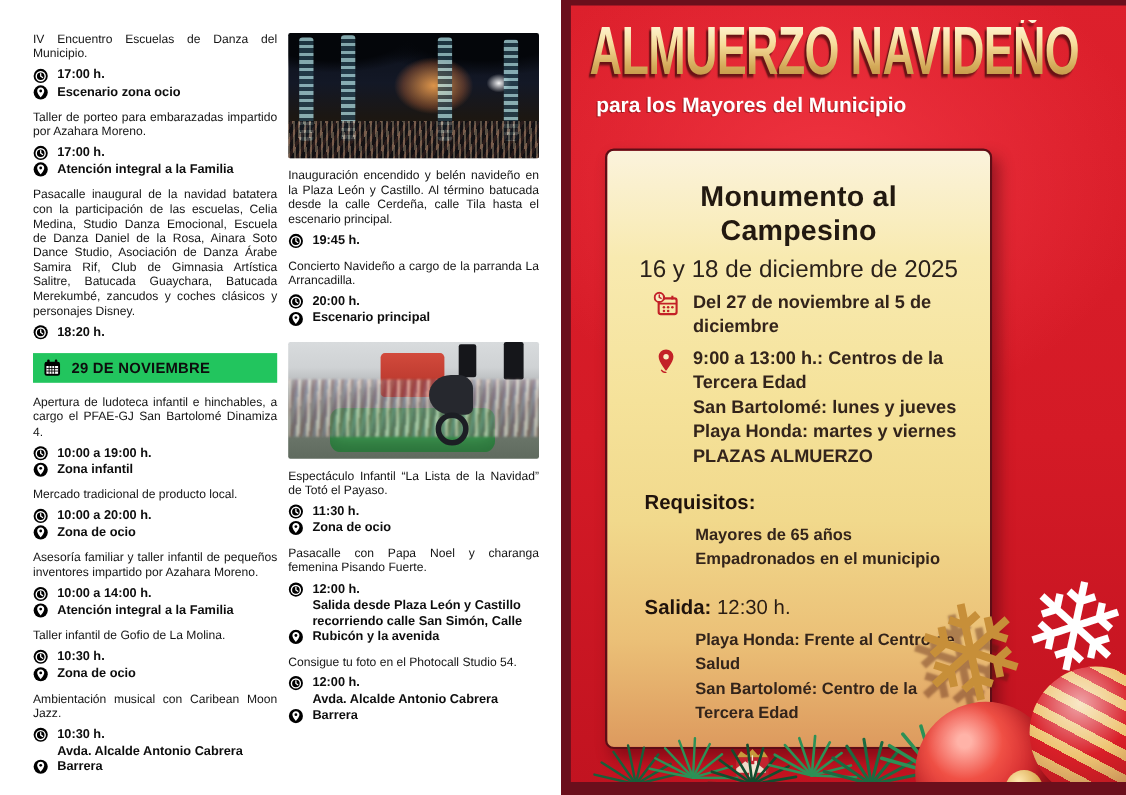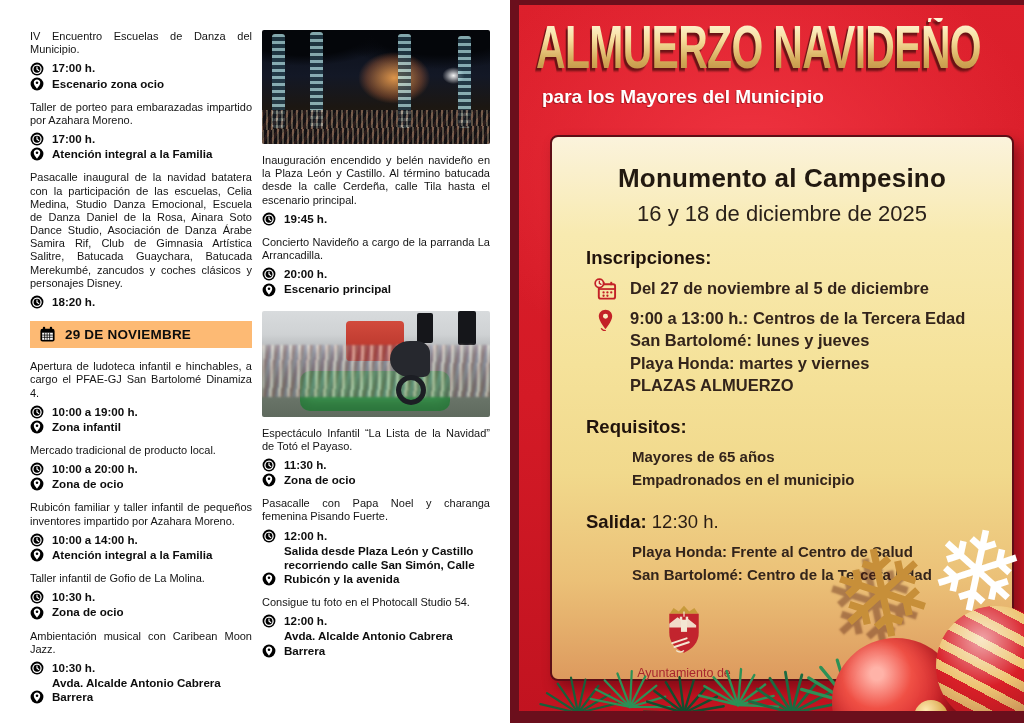--- a/index.html
+++ b/index.html
@@ -9,21 +9,21 @@
   
   .leftpage{position:absolute;left:0;top:0;width:510px;height:723px;background:#fff;}
   .col{position:absolute;top:30px;}
   .col1{left:30px;width:222px;}
   .col2{left:262px;width:228px;}
   .event{margin-bottom:10px;}
   .desc{margin:0 0 5px;font-size:11px;line-height:1.2;text-align:justify;color:#141414;}
   .meta{display:flex;gap:8px;align-items:flex-end;margin:1px 0;}
   .icn{width:14px;height:14px;flex:0 0 14px;margin-top:0px;}
   .metatext{font-weight:bold;font-size:11.6px;line-height:1.22;color:#0d0d0d;}
-  .banner{background:#fdba74;height:27px;display:flex;align-items:center;gap:9px;padding:0 9px;margin:12px 0 12px;}
+  .banner{background:#22c55e;height:27px;display:flex;align-items:center;gap:9px;padding:0 9px;margin:12px 0 12px;}
   .banner .icn{width:17px;height:17px;flex:0 0 17px;}
   .banner-label{font-weight:bold;font-size:13.5px;letter-spacing:.2px;color:#0d0d0d;}
 
   
   .photo{position:relative;width:228px;border-radius:2px;overflow:hidden;margin:0 0 10px;}
   .photo1{height:114px;background:
     radial-gradient(ellipse 50px 36px at 58% 42%, rgba(255,170,80,.85), rgba(230,120,60,.30) 55%, rgba(0,0,0,0) 72%),
     radial-gradient(ellipse 16px 12px at 84% 40%, rgba(255,255,255,.95), rgba(255,255,255,0) 70%),
     radial-gradient(ellipse 120px 46px at 18% 0%, #04060a 55%, rgba(4,6,10,0) 78%),
     radial-gradient(ellipse 140px 50px at 78% 0%, #04060a 50%, rgba(4,6,10,0) 78%),
@@ -54,21 +54,21 @@
   .frame{position:absolute;inset:0;border:solid #6b0f1c;border-width:5px 9px 12px 9px;pointer-events:none;z-index:10;}
   .titlewrap{position:absolute;left:26px;top:18px;width:464px;z-index:2;}
   .title{display:inline-block;white-space:nowrap;font-weight:bold;font-size:62px;line-height:.95;
     letter-spacing:-1px;transform:scaleX(.66);transform-origin:0 0;
     background:linear-gradient(180deg,#fff6d6 6%,#f6dc9a 38%,#d3a958 72%,#b98a3f 100%);
     -webkit-background-clip:text;background-clip:text;color:transparent;
     filter:drop-shadow(-3px 3px 1px rgba(75,14,14,.8));}
   .subtitle{position:absolute;left:32px;top:86px;font-size:19px;font-weight:bold;color:#ffffff;z-index:2;
     text-shadow:-1px 1px 0 rgba(90,10,10,.45);}
 
-  .card{position:absolute;left:40px;top:135px;width:464px;height:546px;z-index:1;border-radius:8px;
+  .card{position:absolute;left:40px;top:135px;width:352px;height:546px;z-index:1;border-radius:8px;
     border:2px solid #5d0e16;box-sizing:border-box;box-shadow:6px 8px 14px rgba(60,0,10,.45);
     background:linear-gradient(180deg,#fbf3dc 0%,#f8eab0 18%,#f5e29a 42%,#f1d98c 62%,#ebc077 82%,#dd9a5e 100%);
     padding:26px 24px 0 24px;}
   .venue{font-size:26px;font-weight:bold;text-align:center;color:#221910;letter-spacing:.2px;}
   .dates{font-size:22px;text-align:center;color:#2a211a;margin-top:7px;}
   .shead{font-size:18.5px;font-weight:bold;color:#20130c;margin:20px 0 8px 10px;}
   .shead .normal{font-weight:normal;color:#2a1d14;}
   .row{display:flex;gap:13px;margin:6px 0 6px 18px;align-items:flex-start;}
   .row .ricn{width:23px;height:23px;flex:0 0 23px;color:#c32127;margin-top:1px;}
   .rtext{font-weight:bold;font-size:16.5px;line-height:1.35;color:#33241b;}
@@ -243,21 +243,21 @@
         </div>
         <div class="meta">
           <svg class="icn" viewBox="0 0 24 24">
               <use href="#i-pin"></use>
             </svg>
           <span class="metatext">Zona de ocio</span>
         </div>
       </div>
 
       <div class="event">
-        <p class="desc">Rubicón familiar y taller infantil de pequeños inventores impartido por Azahara Moreno.</p>
+        <p class="desc">Asesoría familiar y taller infantil de pequeños inventores impartido por Azahara Moreno.</p>
         <div class="meta">
           <svg class="icn" viewBox="0 0 24 24">
               <use href="#i-clock"></use>
             </svg>
           <span class="metatext">10:00 a 14:00 h.</span>
         </div>
         <div class="meta">
           <svg class="icn" viewBox="0 0 24 24">
               <use href="#i-pin"></use>
             </svg>
@@ -399,21 +399,20 @@
 
     <div class="titlewrap">
       <span class="title">ALMUERZO NAVIDEÑO</span>
     </div>
     <div class="subtitle">para los Mayores del Municipio</div>
 
     <div class="card">
       <div class="venue">Monumento al Campesino</div>
       <div class="dates">16 y 18 de diciembre de 2025</div>
 
-      <div class="shead">Inscripciones:</div>
       <div class="row">
         <svg class="ricn" viewBox="0 0 24 24">
             <use href="#i-calclock"></use>
           </svg>
         <span class="rtext">Del 27 de noviembre al 5 de diciembre</span>
       </div>
       <div class="row">
         <svg class="ricn" viewBox="0 0 24 24">
             <use href="#i-pinred"></use>
           </svg>

